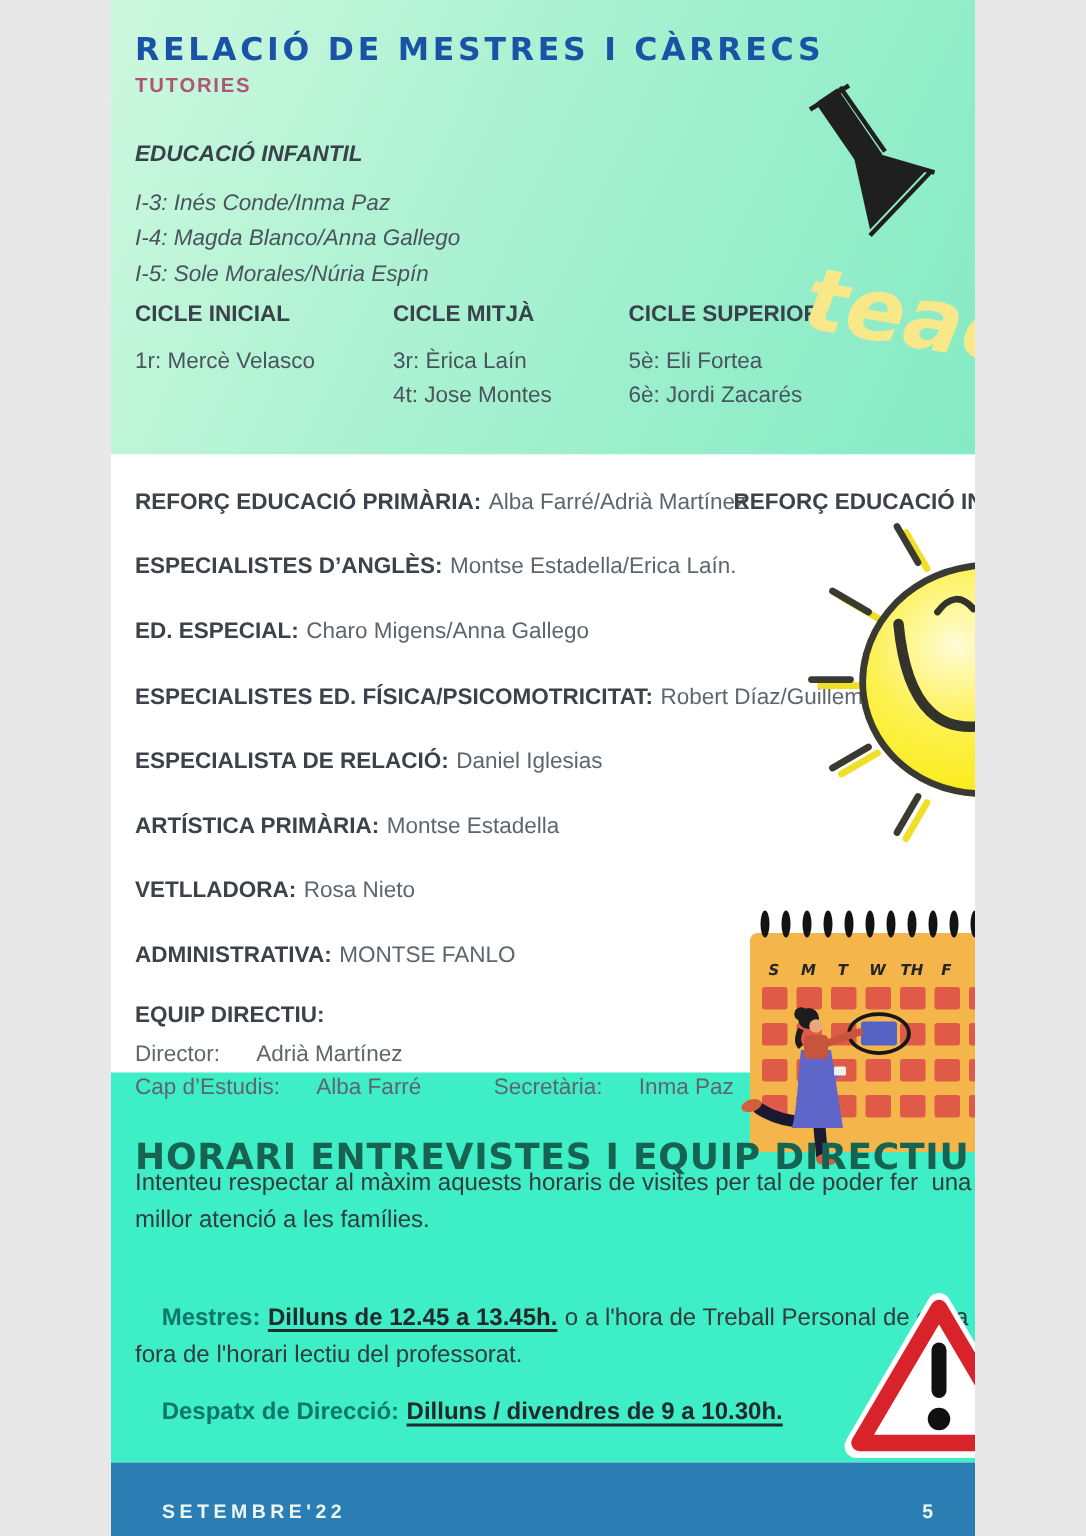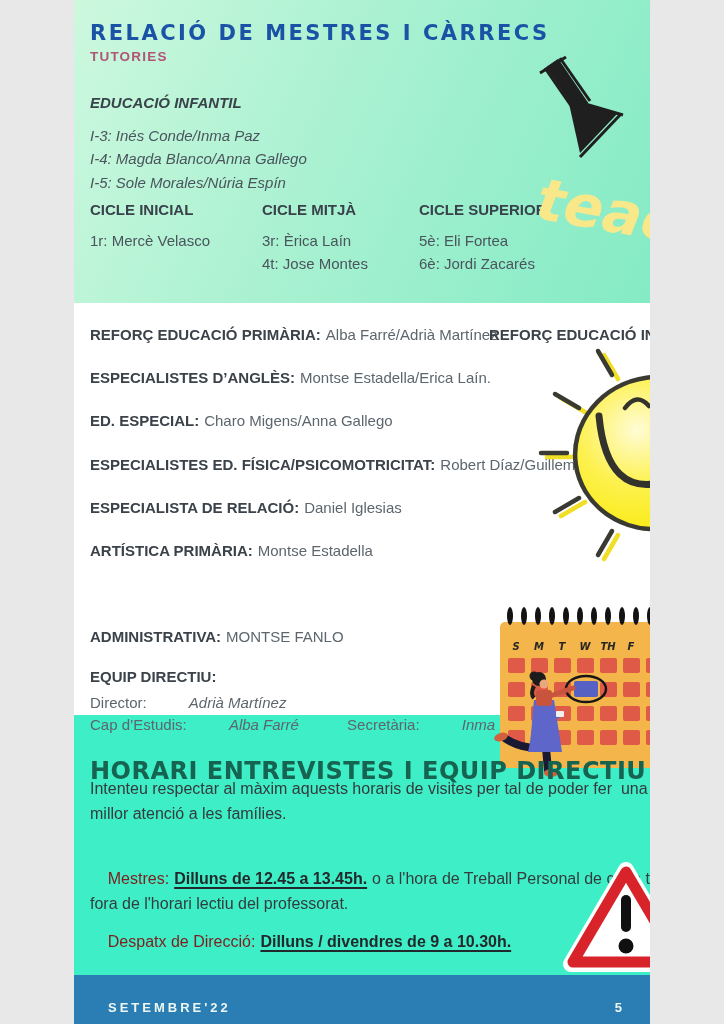--- a/index.html
+++ b/index.html
@@ -33,32 +33,32 @@
 
   .cicles{position:absolute;top:198px;left:16px;display:grid;grid-template-columns:172px 157px auto;
     font-size:15px;color:#4a545d;}
   .cicles .hd{font-weight:bold;color:#39424b;margin:0 0 7px 0;}
   .cicles p{margin:0;line-height:23.5px;}
 
   
   .srow{position:absolute;left:16px;font-size:15px;white-space:nowrap;}
   .lbl{font-weight:bold;color:#3b4249;margin-right:5px;}
   .val{color:#5d666d;}
-  .equip-gap{margin-left:38px;font-style:italic;}
+  .equip-gap{margin-left:20px;}
   .equip-gap2{margin-left:44px;}
 
   
   .horari-title{position:absolute;top:737px;left:16px;font-size:24px;color:#156350;
     letter-spacing:.5px;}
   .horari-p{position:absolute;left:16px;width:684px;font-size:16px;color:#333b3d;
     line-height:1.55;margin:0;white-space:pre-wrap;}
   .h-intro{top:777px;}
   .h-mestres{top:842px;}
   .h-despatx{top:905px;}
-  .b{font-weight:normal;color:#7f1d1d;}
+  .b{font-weight:bold;color:#0f766e;}
   .sched{font-weight:bold;color:#22292c;text-decoration:underline;text-decoration-thickness:2px;
     text-underline-offset:3px;margin-left:5px;}
   .rest{margin-left:5px;}
 
   
   .footer-bar{position:absolute;top:975px;left:0;right:0;height:49px;background:#2a7eb4;
     display:flex;align-items:center;justify-content:space-between;padding:16px 28px 0 34px;box-sizing:border-box;}
   .footer-date{color:#eef6f2;font-size:13px;font-weight:bold;letter-spacing:3px;}
   .footer-page{color:#eef6f2;font-size:13px;font-weight:bold;}
 
@@ -146,20 +146,23 @@
     <span class="lbl">ED. ESPECIAL:</span><span class="val">Charo Migens/Anna Gallego</span>
   </p>
   <p class="srow" style="top:441px;">
     <span class="lbl">ESPECIALISTES ED. FÍSICA/PSICOMOTRICITAT:</span><span class="val">Robert Díaz/Guillem Mayoral</span>
   </p>
   <p class="srow" style="top:484px;">
     <span class="lbl">ESPECIALISTA DE RELACIÓ:</span><span class="val">Daniel Iglesias</span>
   </p>
   <p class="srow" style="top:527px;">
     <span class="lbl">ARTÍSTICA PRIMÀRIA:</span><span class="val">Montse Estadella</span>
+  </p>
+  <p class="srow" style="top:570px;">
+    <span class="lbl">VETLLADORA:</span><span class="val">Rosa Nieto</span>
   </p>
   <p class="srow" style="top:613px;">
     <span class="lbl">ADMINISTRATIVA:</span><span class="val">MONTSE FANLO</span>
   </p>
 
   <p class="srow" style="top:653px;">
     <span class="lbl">EQUIP DIRECTIU:</span>
   </p>
   <p class="srow" style="top:679px;">
     <span class="val">Director:</span>

